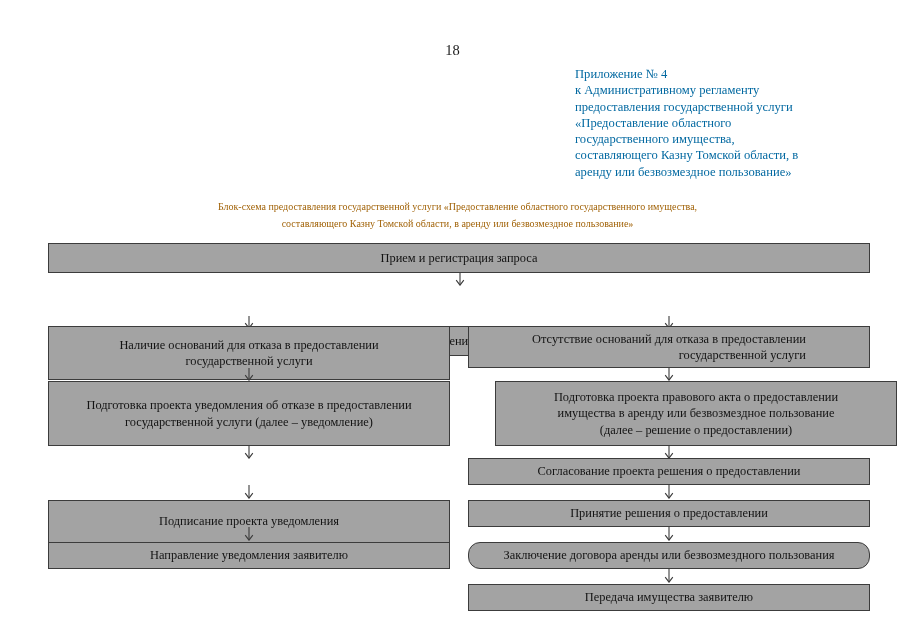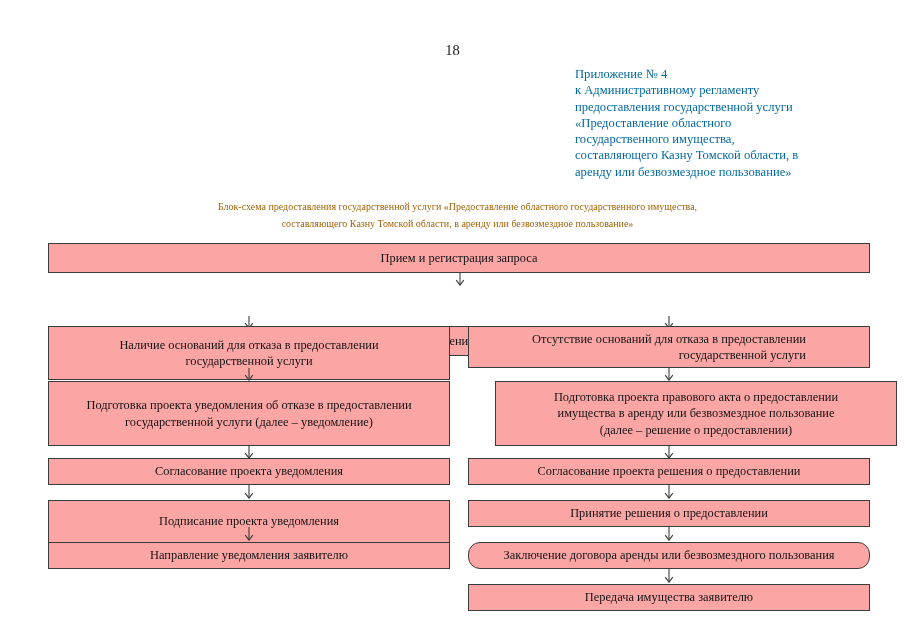--- a/index.html
+++ b/index.html
@@ -59,21 +59,21 @@
     position: absolute;
     top: 0;
     left: 0;
     width: 905px;
     height: 640px;
   }
   .node {
     position: absolute;
     box-sizing: border-box;
     border: 1px solid #3c3c3c;
-    background: #fca5a5;
+    background: #a3a3a3;
     display: flex;
     align-items: center;
     justify-content: center;
     text-align: center;
     font-size: 12.4px;
     line-height: 16.4px;
     color: #131313;
     padding: 2px 14px;
   }
   .node .txt { display: block; }
@@ -186,25 +186,20 @@
       <path d="M3.2 7.2 L7 12.2 L10.8 7.2" fill="none" stroke="#3c3c3c" stroke-width="1.1"></path>
     </svg>
   </div>
   <div class="conn" style="left:662px; top:446px; width:14px; height:13px;">
     <svg width="14" height="13" viewBox="0 0 14 13">
       <line x1="7" y1="0" x2="7" y2="12" stroke="#3c3c3c" stroke-width="1.1"></line>
       <path d="M3.2 7.2 L7 12.2 L10.8 7.2" fill="none" stroke="#3c3c3c" stroke-width="1.1"></path>
     </svg>
   </div>
 
-  <div class="node" style="left:48px; top:458px; width:402px; height:27px;">
-    <span class="txt">
-      <span class="ln">Согласование проекта уведомления</span>
-    </span>
-  </div>
   <div class="node" style="left:468px; top:458px; width:402px; height:27px;">
     <span class="txt">
       <span class="ln">Согласование проекта решения о предоставлении</span>
     </span>
   </div>
 
   <div class="conn" style="left:242px; top:485px; width:14px; height:14px;">
     <svg width="14" height="14" viewBox="0 0 14 14">
       <line x1="7" y1="0" x2="7" y2="13" stroke="#3c3c3c" stroke-width="1.1"></line>
       <path d="M3.2 8.2 L7 13.2 L10.8 8.2" fill="none" stroke="#3c3c3c" stroke-width="1.1"></path>

